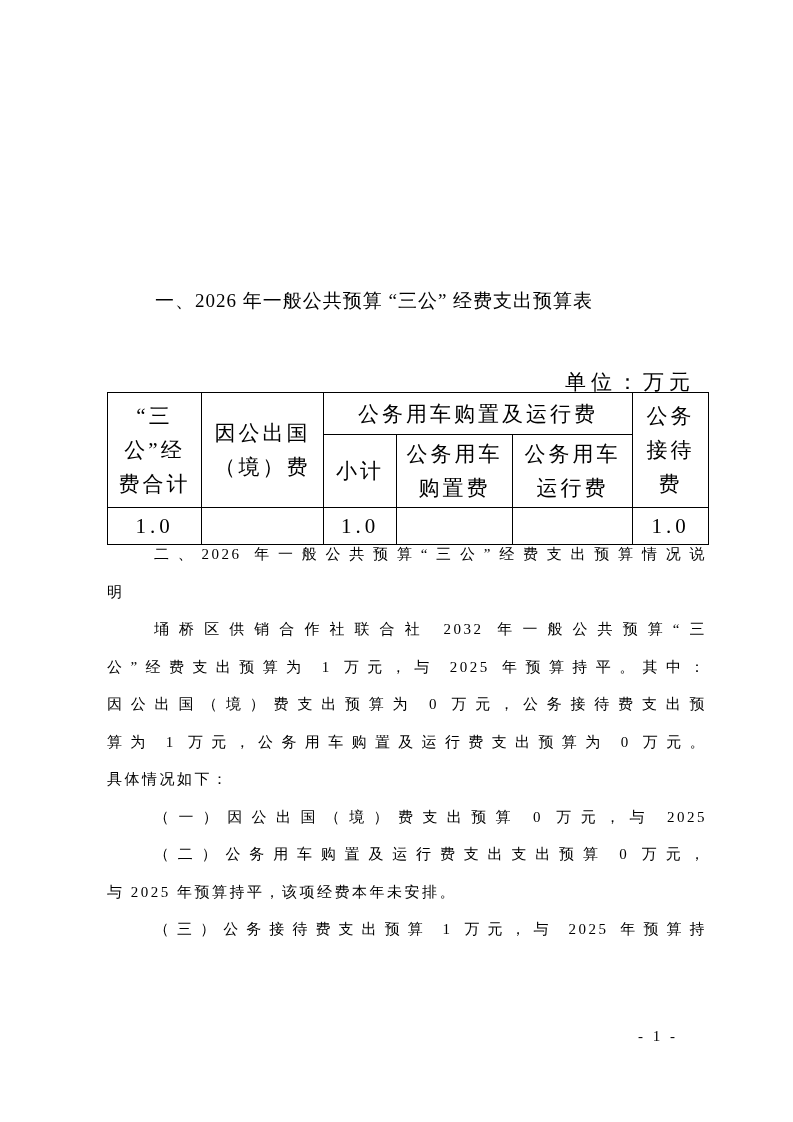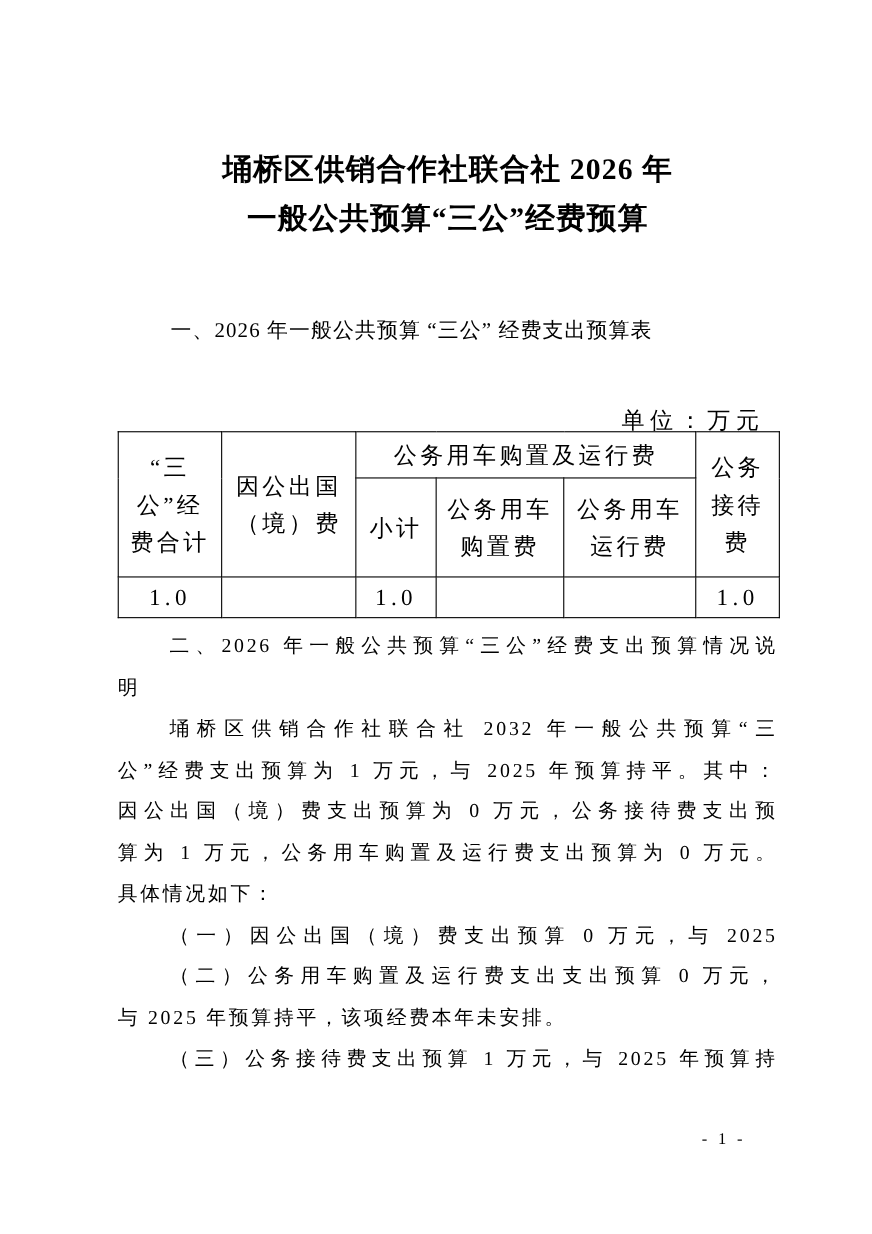--- a/index.html
+++ b/index.html
@@ -18,42 +18,38 @@
 
   .unit-label { top:369px; font-size:21px; letter-spacing:5px;
     text-align:right; padding-right:12px; box-sizing:border-box; line-height:26px; }
 
   table.budget { position:absolute; top:392px; left:107px; width:601px;
     border-collapse:collapse; table-layout:fixed; font-size:21px; }
   table.budget td { border:1px solid #000; text-align:center; vertical-align:middle;
     padding:0; letter-spacing:3px; line-height:34px; font-weight:normal; }
   td.pre { white-space:pre-line; }
   tr.hr1 { height:42px; }
-  tr.hr2 { height:90px; }
+  tr.hr2 { height:73px; }
   tr.datarow { height:37px; }
   tr.datarow td { letter-spacing:4px; }
 
-  .body-text { top:569px; font-size:18px; line-height:37.5px; }
+  .body-text { top:536px; font-size:15px; line-height:37.5px; }
   .ln { letter-spacing:2.5px; white-space:normal; }
   .j { text-align:justify; text-align-last:justify; }
   .ind { text-indent:47px; }
   .ln b { font-weight:normal; }
 
   .page-number { position:absolute; top:1028px; left:638px;
     font-size:15px; letter-spacing:3px; }
 </style>
 </head>
 <body>
 
 <div class="page">
 
-  <div class="content title-block">
-    <div>埇桥区供销合作社联合社 2026 年</div>
-    <div>一般公共预算“三公”经费预算</div>
-  </div>
 
   <div class="content sec1-heading">一、2026 年一般公共预算 “三公” 经费支出预算表</div>
 
   <div class="content unit-label">单位：万元</div>
 
   <table class="budget">
     <colgroup>
       <col style="width:94px">
         <col style="width:122px">
         <col style="width:73px">

